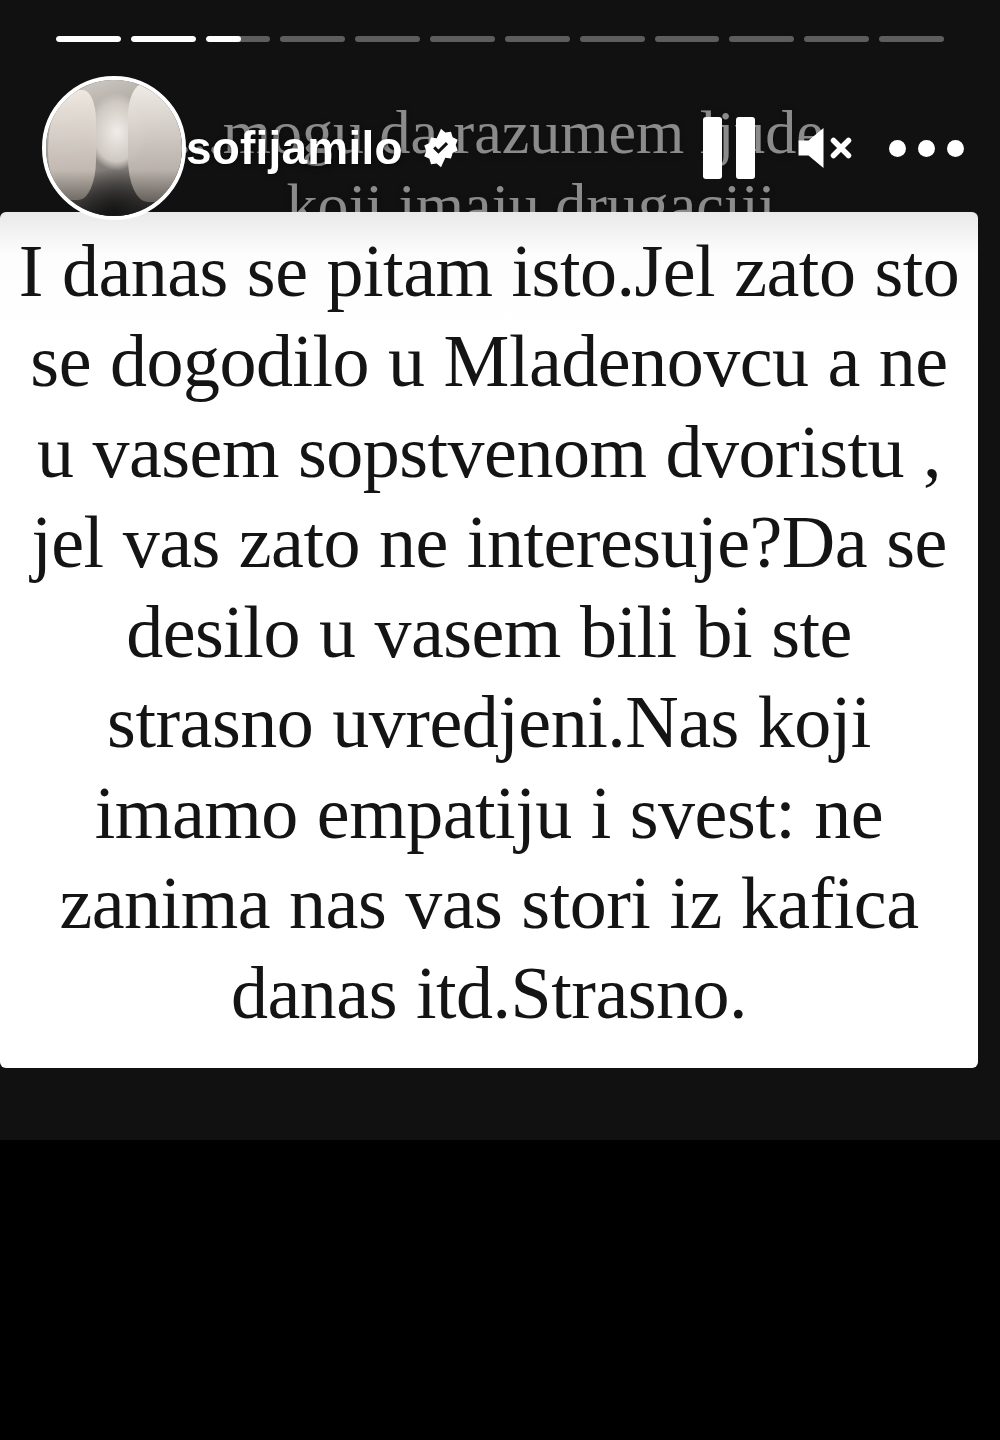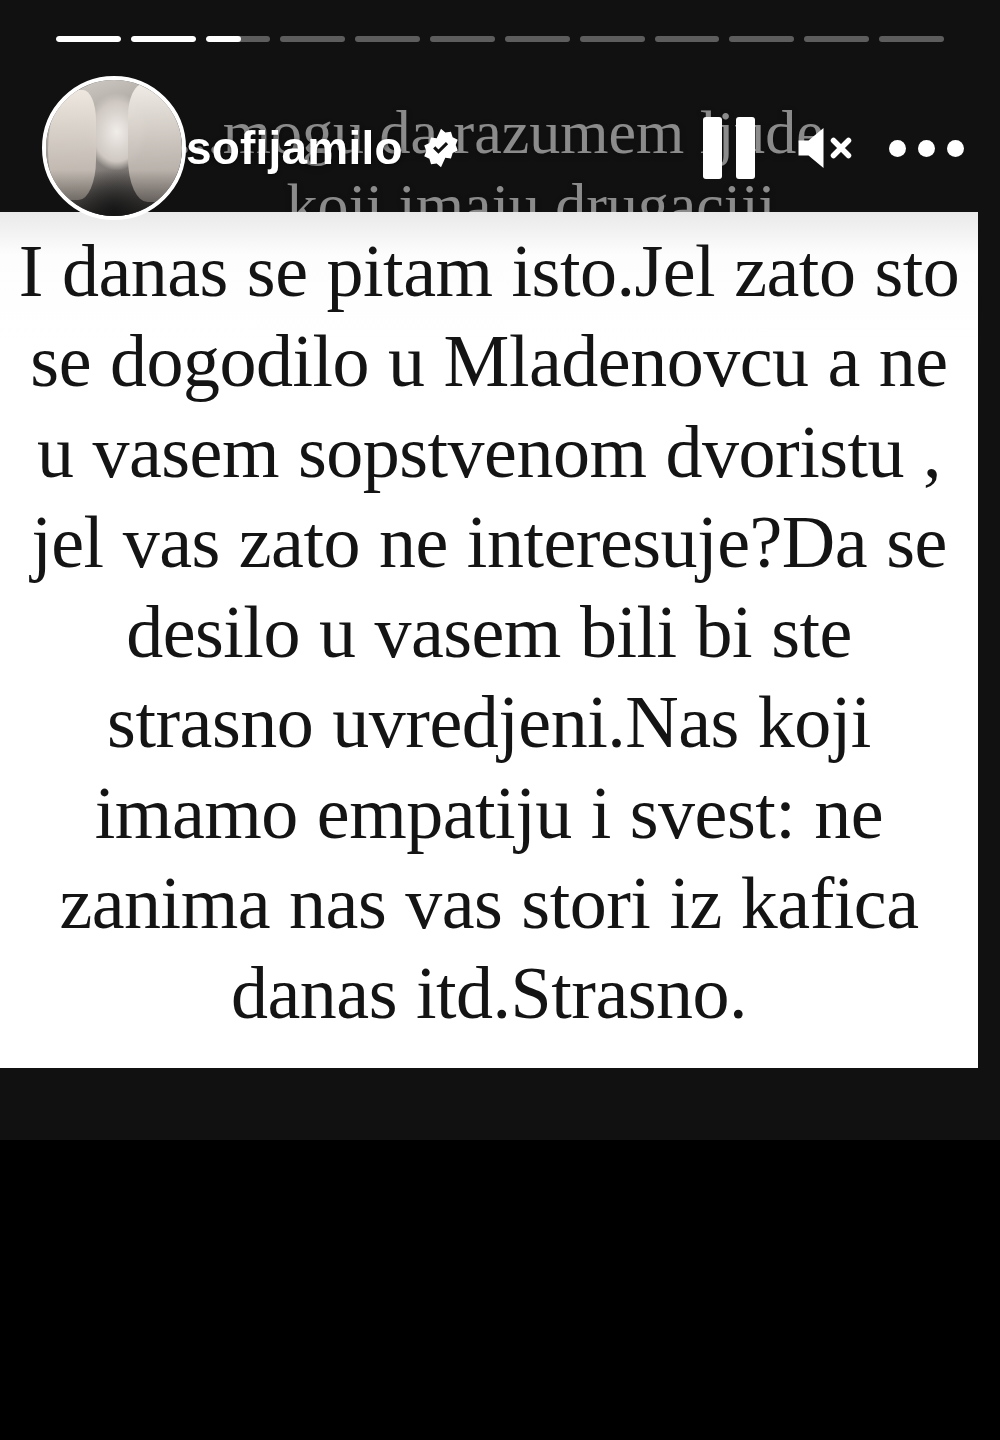--- a/index.html
+++ b/index.html
@@ -174,20 +174,21 @@
 
   
   .caption-card {
     position: absolute;
     left: 0;
     right: 22px;
     top: 212px;
     background: linear-gradient(180deg, #e9e9e9 0%, #fdfdfd 5%, #ffffff 16%, #ffffff 100%);
     padding: 14px 16px 30px 16px;
     z-index: 20;
+    border-radius: 6px;
   }
   .caption-text {
     font-family: "Liberation Serif", serif;
     color: #141414;
     font-size: 74px;
     line-height: 1.22;
     text-align: center;
     letter-spacing: -0.5px;
     word-spacing: 1px;
   }

